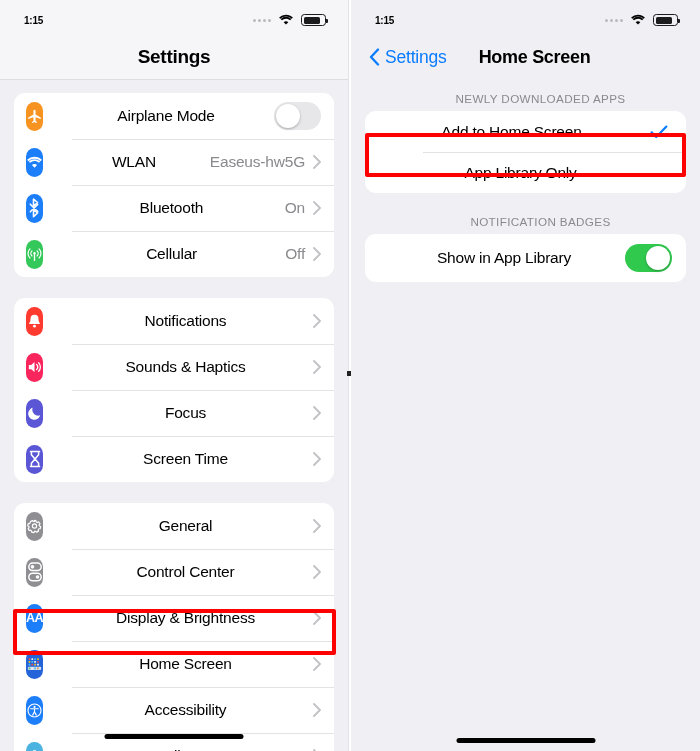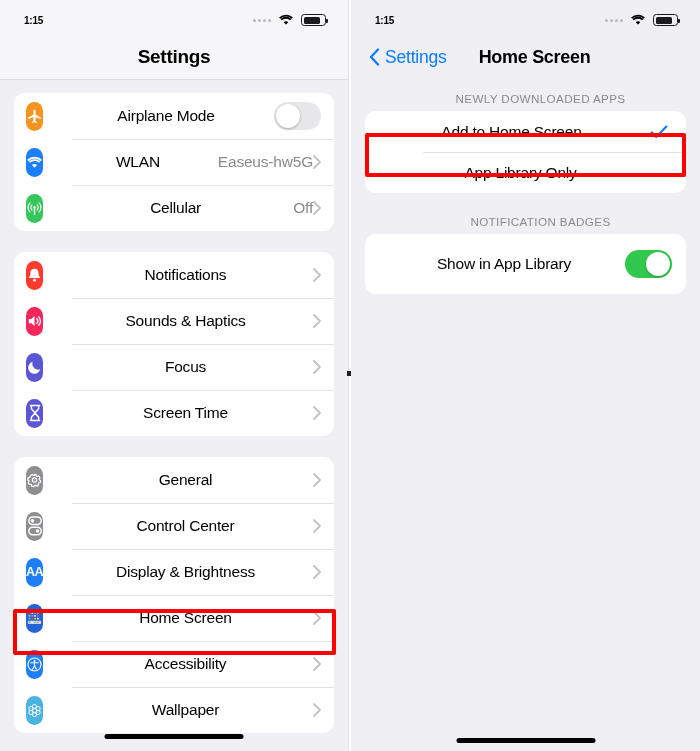--- a/index.html
+++ b/index.html
@@ -59,41 +59,41 @@
     padding: 0 13px 0 12px; position: relative; cursor: pointer;
   }
   .row + .row::before {
     content: ''; position: absolute; left: 58px; right: 0; top: 0;
     height: 1px; background: #e3e3e5;
   }
   .ico { width: 17px; height: 29px; border-radius: 13px; flex: none; margin-right: 15px;
          display: flex; align-items: center; justify-content: center; }
   .ico svg { display: block; }
   .label { font-size: 15.5px; color: #000; letter-spacing: -0.2px; flex: 1; }
-  .value { font-size: 15.5px; color: #8a8a8e; letter-spacing: -0.2px; }
+  .value { font-size: 15.5px; color: #8a8a8e; letter-spacing: -0.2px; margin-right: 8px; }
   .chev-r { width: 8px; height: 14px; flex: none; }
 
   
   .toggle { width: 47px; height: 28px; border-radius: 14px; position: relative; flex: none; cursor: pointer; }
   .toggle.off { background: #e7e7ea; }
   .toggle.on { background: #30c94e; }
   .toggle .knob { position: absolute; top: 1.8px; width: 24.4px; height: 24.4px;
                   border-radius: 50%; background: #fff; box-shadow: 0 1px 2.5px rgba(0,0,0,.28); }
   .toggle.off .knob { left: 1.8px; }
   .toggle.on  .knob { right: 1.8px; }
 
   
   .section-hdr {
     font-size: 11.7px; color: #8a8a8e; letter-spacing: 0.35px;
     padding: 12px 0 6px 30px; text-transform: uppercase;
   }
   .row.choice { height: 41px; padding-left: 8px; padding-right: 18px; }
   .row.choice .label { font-size: 15.5px; }
   .check { width: 18px; height: 14px; flex: none; }
-  .row.sw { height: 60px; padding-left: 18px; padding-right: 14px; }
+  .row.sw { height: 48px; padding-left: 18px; padding-right: 14px; }
   .row.sw .label { font-size: 15.5px; }
   .group.right-g { margin: 0 14px 0 14px; }
 
   
   .hl {
     position: absolute; border: 4px solid #ff0000; border-radius: 2px;
     pointer-events: none; z-index: 40;
   }
   #hl-home-screen { left: 13px; top: 609px; width: 323px; height: 46px; }
   #hl-add-home    { left: 14px; top: 133px; width: 321px; height: 44px; }
@@ -163,20 +163,33 @@
                 <path d="M1.05 3.5A9.85 9.85 0 0 1 8 .7c2.72 0 5.19 1.09 6.95 2.8l-1.2 1.27A8.15 8.15 0 0 0 8 2.42 8.15 8.15 0 0 0 2.25 4.77z" fill="#fff"></path>
               </svg>
           </div>
           <div class="label">WLAN</div>
           <div class="value">Easeus-hw5G</div>
           <svg class="chev-r" viewBox="0 0 8 14">
               <path d="M1 1l6 6-6 6" stroke="#c2c2c6" stroke-width="1.8" fill="none" stroke-linecap="round" stroke-linejoin="round"></path>
             </svg>
         </div>
 
+        <div class="row">
+          <div class="ico" style="background:#1d7ef9;">
+            <svg width="13" height="20" viewBox="0 0 12 20">
+                <path d="M5 1.2v7.1L9 4.5 5 1.2zm0 10.3v7.2L9 15 5 11.5z" fill="none" stroke="#fff" stroke-width="1.6" stroke-linejoin="round"></path>
+                <path d="M1.8 6.2 9.2 13.6M1.8 13.8 9.2 6.4" stroke="#fff" stroke-width="1.6" stroke-linecap="round"></path>
+              </svg>
+          </div>
+          <div class="label">Bluetooth</div>
+          <div class="value">On</div>
+          <svg class="chev-r" viewBox="0 0 8 14">
+              <path d="M1 1l6 6-6 6" stroke="#c2c2c6" stroke-width="1.8" fill="none" stroke-linecap="round" stroke-linejoin="round"></path>
+            </svg>
+        </div>
 
         <div class="row">
           <div class="ico" style="background:#34c759;">
             <svg width="20" height="20" viewBox="0 0 24 24">
                 <path d="M12 9.3a1.7 1.7 0 1 1 0 3.4 1.7 1.7 0 0 1 0-3.4z" fill="#fff"></path>
                 <path d="M12 11v10" stroke="#fff" stroke-width="1.9" stroke-linecap="round"></path>
                 <path d="M8.4 7.6a5.1 5.1 0 0 0 0 7.2M15.6 7.6a5.1 5.1 0 0 1 0 7.2" stroke="#fff" stroke-width="1.7" fill="none" stroke-linecap="round"></path>
                 <path d="M5.6 4.8a9 9 0 0 0 0 12.8M18.4 4.8a9 9 0 0 1 0 12.8" stroke="#fff" stroke-width="1.7" fill="none" stroke-linecap="round"></path>
               </svg>
           </div>

